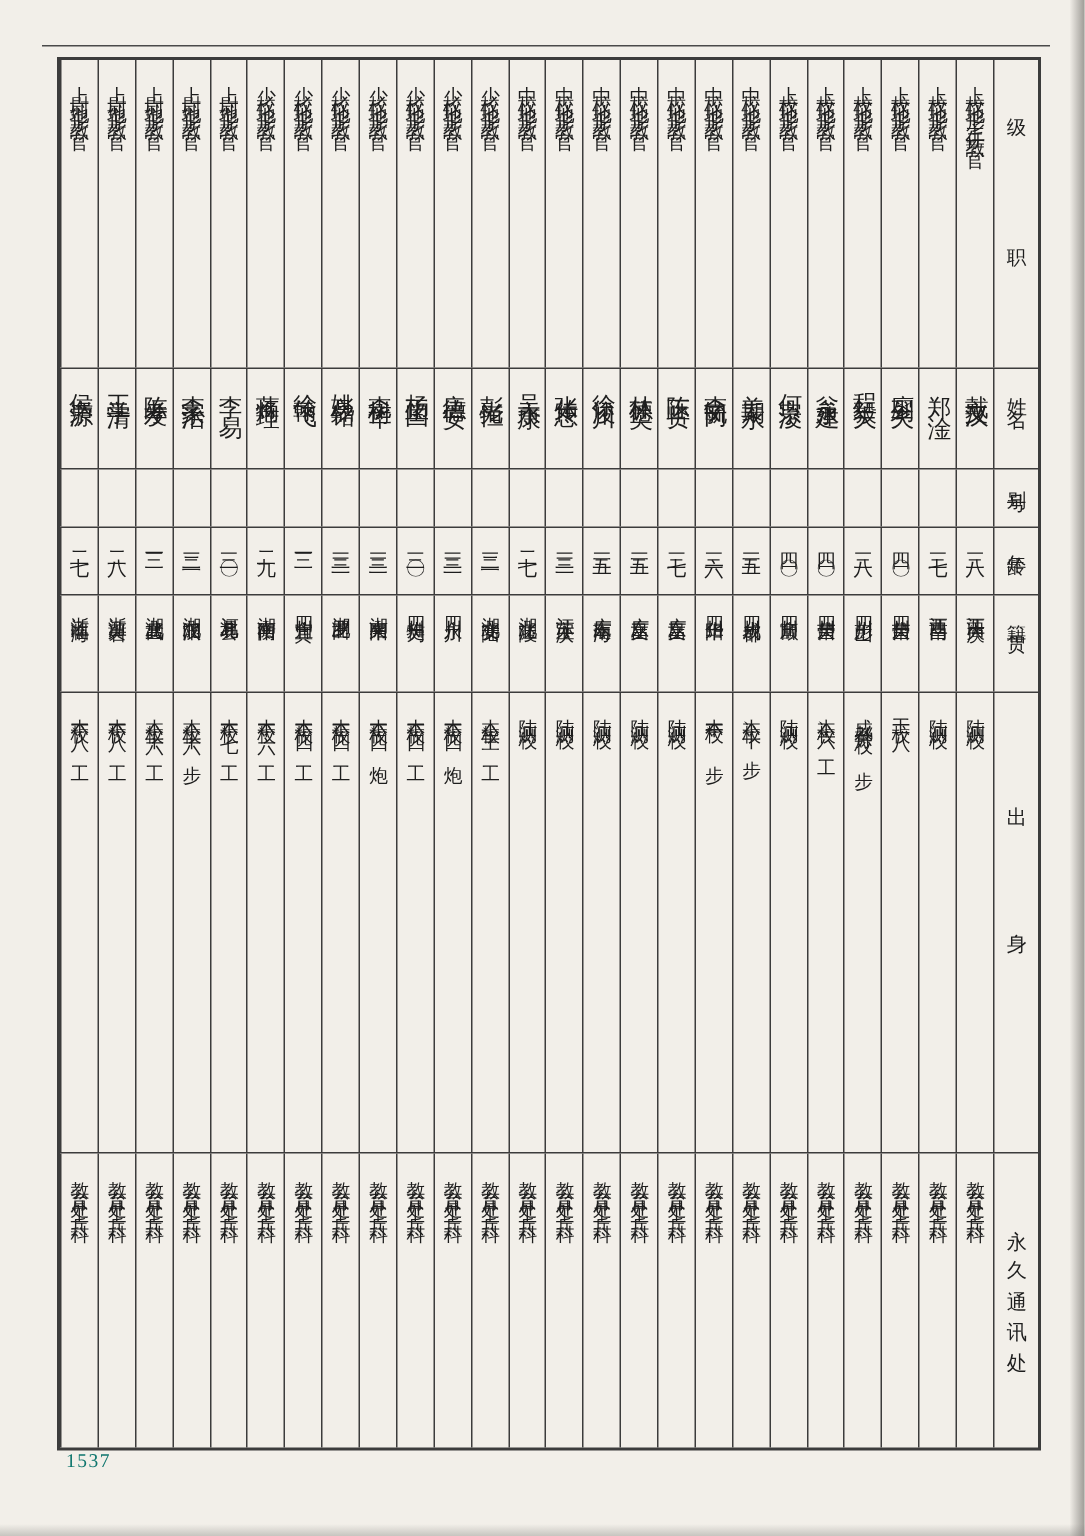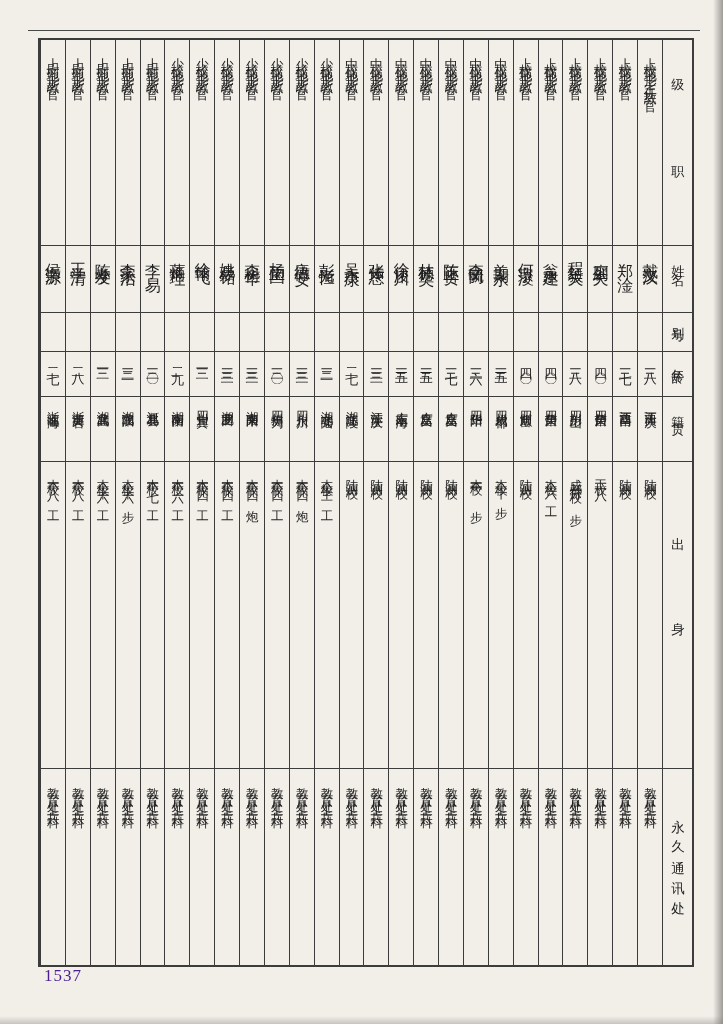--- a/index.html
+++ b/index.html
@@ -60,21 +60,21 @@
   .row-age .head .vtext{font-size:13px;letter-spacing:.1em;padding-top:7px;}
   .row-native .vtext{font-size:12.5px;letter-spacing:.12em;padding-top:4px;}
   .row-native .head .vtext{font-size:13px;letter-spacing:.55em;padding-top:9px;}
   .row-origin .vtext{font-size:12.5px;letter-spacing:.3em;padding-top:7px;}
   .row-origin .head .vtext{font-size:13.5px;letter-spacing:6.4em;padding-top:64px;}
   .row-address .vtext{font-size:12.5px;letter-spacing:.45em;padding-top:9px;}
   .row-address .head .vtext{font-size:13.5px;letter-spacing:1.5em;padding-top:40px;}
 
   .page-number{
     position:absolute;left:44px;top:966px;
-    font-size:17px;letter-spacing:1px;color:#4c1d95;
+    font-size:13px;letter-spacing:1px;color:#0f766e;
     font-family:"Liberation Serif","DejaVu Serif",serif;
   }
 </style>
 </head>
 <body>
 
 <div class="top-rule"></div>
 
 <div class="table" id="roster">
     <div class="row row-rank">

